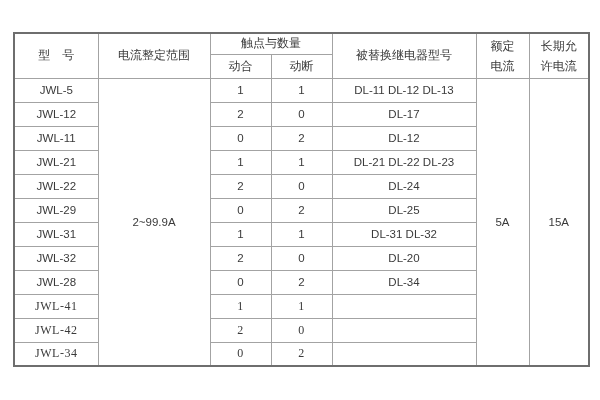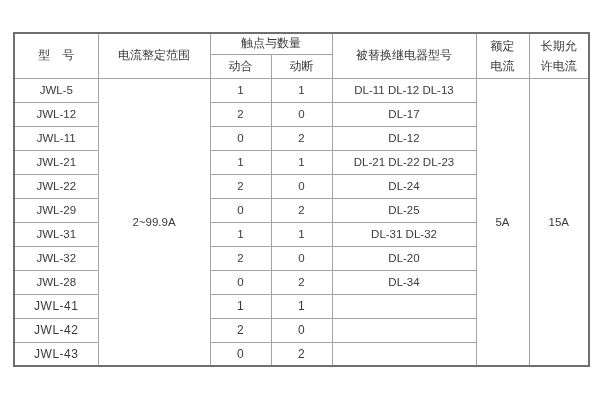--- a/index.html
+++ b/index.html
@@ -30,21 +30,21 @@
     padding: 0;
     overflow: hidden;
     white-space: nowrap;
   }
   .spec-table thead tr.hdr-top { height: 21px; }
   .spec-table thead tr.hdr-sub { height: 24px; }
   .spec-table tbody tr { height: 24px; }
   .spec-table thead th { font-size: 12px; }
   .two-line { line-height: 20px; }
   tr.serif td.row-cell {
-    font-family: Liberation Sans, sans-serif;
+    font-family: Liberation Serif, serif;
     font-size: 12px;
     letter-spacing: 0.5px;
     text-align: center;
   }
 </style>
 </head>
 <body>
 
 <div class="table-wrap">
   <table class="spec-table">
@@ -141,20 +141,20 @@
           <td class="row-cell">1</td>
           <td class="row-cell"></td>
         </tr>
         <tr class="serif">
           <td class="row-cell">JWL-42</td>
           <td class="row-cell">2</td>
           <td class="row-cell">0</td>
           <td class="row-cell"></td>
         </tr>
         <tr class="serif">
-          <td class="row-cell">JWL-43</td>
+          <td class="row-cell">JWL-34</td>
           <td class="row-cell">0</td>
           <td class="row-cell">2</td>
           <td class="row-cell"></td>
         </tr>
       </tbody>
   </table>
 </div>
 
 </body></html>

